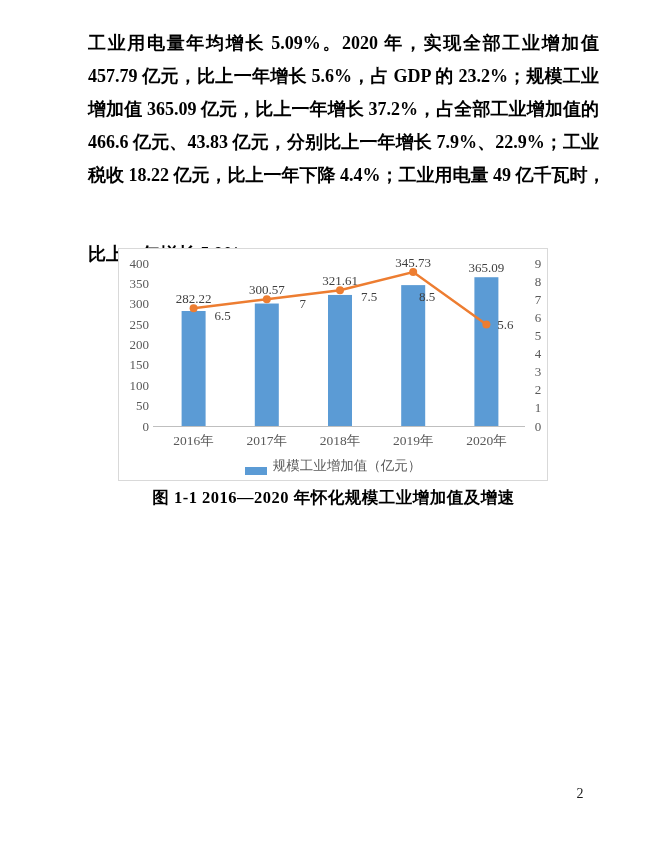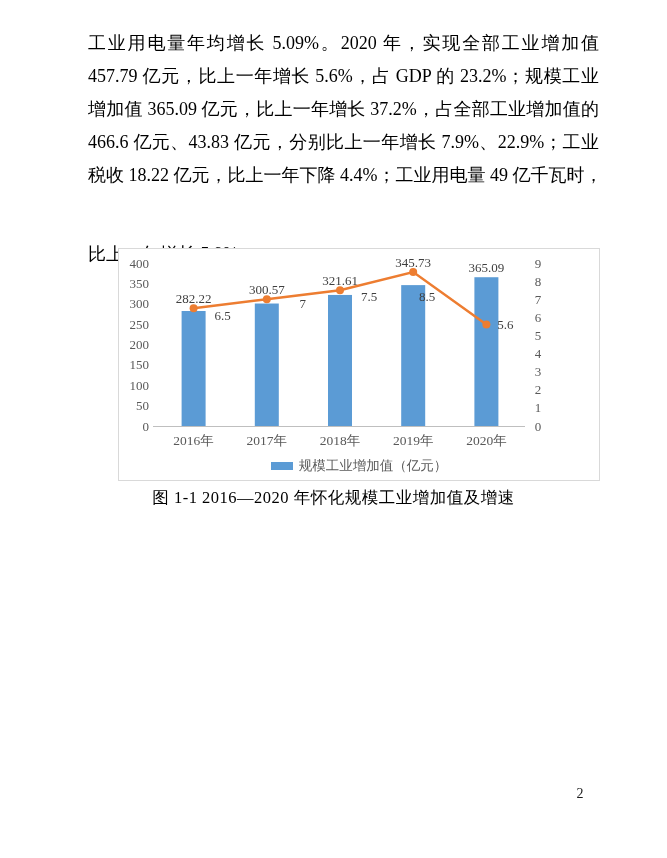--- a/index.html
+++ b/index.html
@@ -5,44 +5,44 @@
   html,body{margin:0;padding:0;}
   body{
     width:667px;height:858px;background:#ffffff;position:relative;overflow:hidden;
     font-family:"Liberation Serif","DejaVu Serif",serif;color:#000;
   }
   .para{
     position:absolute;left:88px;top:27px;width:511px;
     font-size:18px;line-height:33px;
   }
   .para .line{
-    text-align:justify;text-align-last:justify;white-space:nowrap;
+    text-align:justify;text-align-last:justify;white-space:nowrap;font-weight:bold;
   }
   .para .line.last{text-align-last:left;margin-top:46px;}
   .chart-box{
-    position:absolute;left:118px;top:248px;width:482px;height:233px;
+    position:absolute;left:118px;top:248px;width:430px;height:233px;
     border:1px solid #d9d9d9;background:#fff;box-sizing:border-box;
   }
   .chart-box svg{position:absolute;left:0;top:0;}
   svg text{font-family:"Liberation Serif","DejaVu Serif",serif;}
   .legend{
     position:absolute;left:0;right:0;top:205px;height:24px;
     display:flex;justify-content:center;align-items:center;gap:34px;
     font-size:13.5px;color:#595959;
   }
-  .legend-item{display:flex;align-items:center;gap:6px;white-space:nowrap;}
+  .legend-item{display:flex;align-items:flex-end;gap:6px;white-space:nowrap;}
   .swatch-bar{display:inline-block;width:22px;height:8px;}
   .swatch-line{display:inline-block;width:36px;height:3px;position:relative;}
   .swatch-line .dot{
     position:absolute;width:8px;height:8px;border-radius:50%;
     left:14px;top:-2.5px;display:inline-block;
   }
   .caption{
     position:absolute;left:0;top:487px;width:667px;text-align:center;
-    font-size:16.5px;font-weight:normal;letter-spacing:0.5px;
+    font-size:16.5px;font-weight:bold;letter-spacing:0.5px;
   }
   .page-number{
     position:absolute;left:570px;top:786px;width:20px;text-align:center;
     font-size:14px;color:#1a1a1a;
   }
 </style>
 </head>
 <body>
 
 <div class="para">

